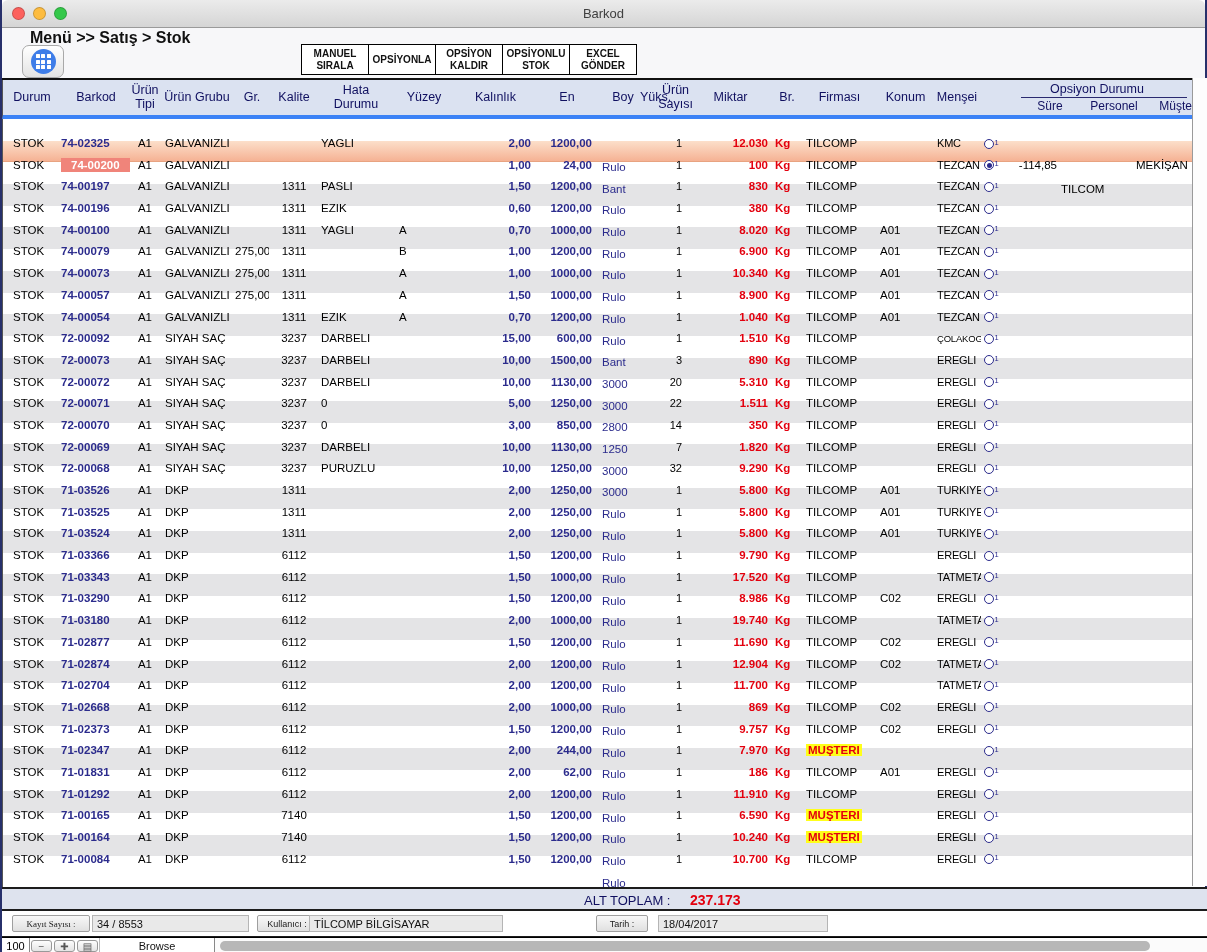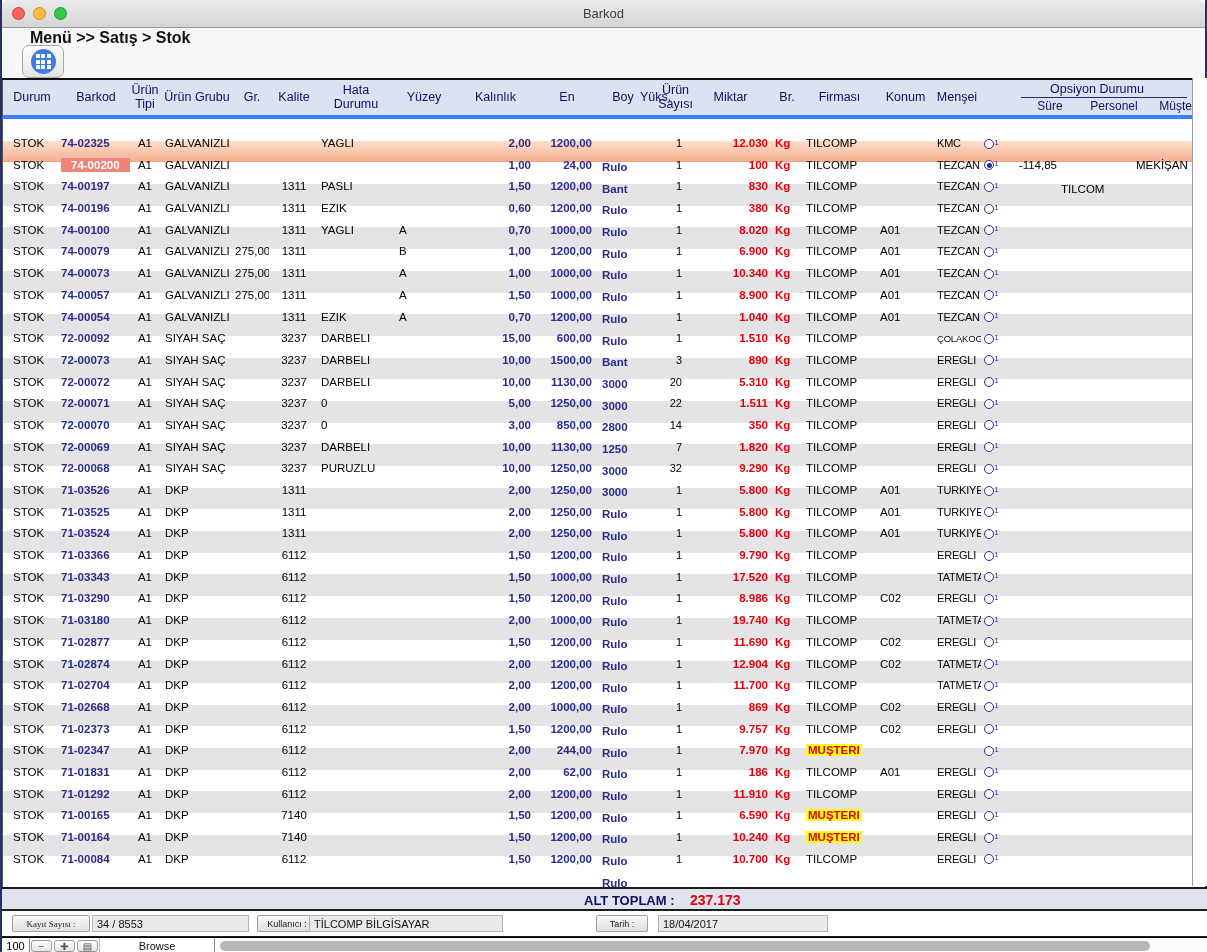--- a/index.html
+++ b/index.html
@@ -64,41 +64,41 @@
   .c-barkod { text-align:left; font-weight:bold; color:#2b2b8c; }
   .row.sel .c-barkod span { display:inline-block; background:#f0847a; color:#fff; padding:1px 10px; min-width:64px; }
   .c-tip { text-align:center; }
   .c-grup { padding-left:6px; }
   .c-gr { text-align:right; padding-right:3px; }
   .c-kalite { text-align:center; }
   .c-hata { padding-left:2px; }
   .c-yuzey { padding-left:6px; }
   .c-kalinlik { text-align:right; padding-right:5px; font-weight:bold; color:#2b2b8c; }
   .c-en { text-align:right; padding-right:6px; font-weight:bold; color:#2b2b8c; }
-  .c-boy { padding-left:4px; font-weight:bold; color:#2b2b8c;margin-top:48px; }
+  .c-boy { padding-left:4px; font-weight:normal; color:#2b2b8c;margin-top:48px; }
   .c-sayi { text-align:right; padding-right:6px; font-size:11px; }
   .c-miktar { text-align:right; padding-right:5px; font-weight:bold; color:#e3000e; }
   .c-br { padding-left:2px; font-weight:bold; color:#e3000e; }
   .c-firma { padding-left:5px; }
   .c-firma .hl { background:#ffff1a; color:#e3000e; font-weight:bold; padding:12px 2px; }
   .c-konum { padding-left:2px; }
   .c-mensei { padding-left:4px; font-size:11px; letter-spacing:-0.2px; }
   .c-radio { display:flex; align-items:flex-start; padding-left:3px; overflow:visible; }
   .radio { width:10px; height:10px; border:1.5px solid #2b2b8c; border-radius:50%; background:#fff;
            display:flex; align-items:center; justify-content:center; margin-top:1px; }
   .radio.on::after { content:""; width:5px; height:5px; border-radius:50%; background:#2b2b8c; }
   .radio-sup { font-size:7.5px; color:#2b2b8c; margin-left:0.5px; }
   .c-sure { text-align:right; padding-right:4px; }
   .c-personel { padding-left:0;margin-top:48px; }
   .c-musteri { padding-left:5px; }
 
   
   .altbar { position:relative; height:24px; background:#dee3ee; border-top:2px solid #1c1c1c;
             border-bottom:2px solid #1c1c1c; width:1207px; }
-  .alt-label { position:absolute; left:582px; top:4px; font-size:13px; font-weight:bold; color:#101060; }
+  .alt-label { position:absolute; left:582px; top:4px; font-size:13px; font-weight:normal; color:#101060; }
   .alt-value { position:absolute; left:688px; top:3px; font-size:14px; font-weight:bold; color:#e3000e; }
   .footerbar { position:relative; height:26px; background:#fff; border-bottom:1.5px solid #1c1c1c; width:1207px; }
   .flabel { position:absolute; top:4px; height:17px; background:linear-gradient(#f8f8f8,#e0e0e0);
             border:1px solid #9f9f9f; border-radius:2px; font-size:9px; color:#222;
             display:flex; align-items:center; justify-content:center; }
   .ffield { position:absolute; top:4px; height:17px; background:#e9e9e9; border:1px solid #b5b5b5;
             font-size:11px; color:#111; display:flex; align-items:center; padding-left:4px; }
   .statusbar { position:relative; height:17px; background:#fff; border-top:1px solid #000; width:1207px;
                display:flex; align-items:stretch; }
   .zoombox { width:28px; border-right:1px solid #888; font-size:11px; display:flex; align-items:center;
@@ -148,20 +148,27 @@
         <div class="findbtn">
           <span class="mag"></span>
           <span class="lbl">İçinde
 Bul</span>
         </div>
         <div class="findbtn">
           <span class="mag"></span>
           <span class="lbl">Bul
 Artı</span>
         </div>
+      </div>
+    <div class="actionbar" id="actionbar">
+        <div class="actbtn">MANUEL SIRALA</div>
+        <div class="actbtn">OPSİYONLA</div>
+        <div class="actbtn">OPSİYON KALDIR</div>
+        <div class="actbtn">OPSİYONLU STOK</div>
+        <div class="actbtn">EXCEL GÖNDER</div>
       </div>
   </div>
 
   <div class="tablewrap">
     <div class="thead" id="thead">
         <div class="hcell">Durum</div>
         <div class="hcell">Barkod</div>
         <div class="hcell">Ürün Tipi</div>
         <div class="hcell">Ürün Grubu</div>
         <div class="hcell">Gr.</div>

